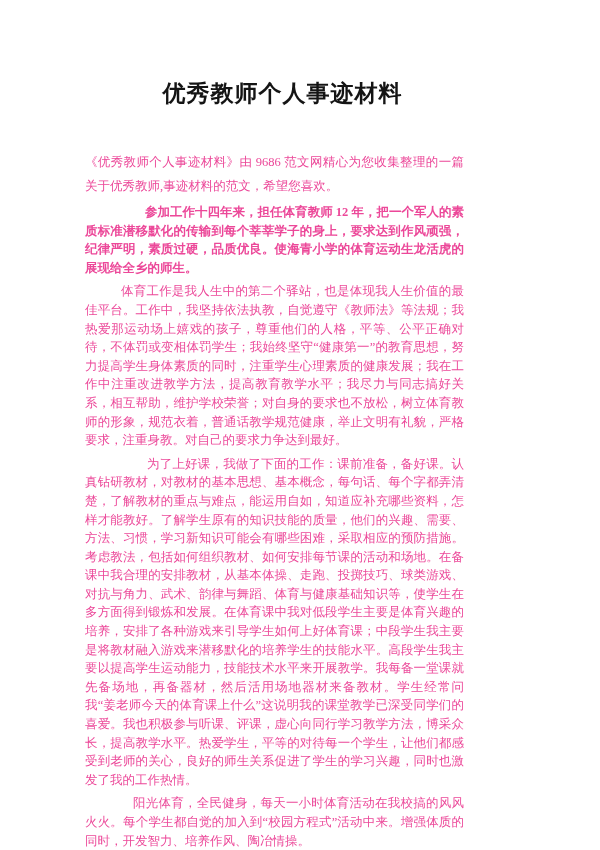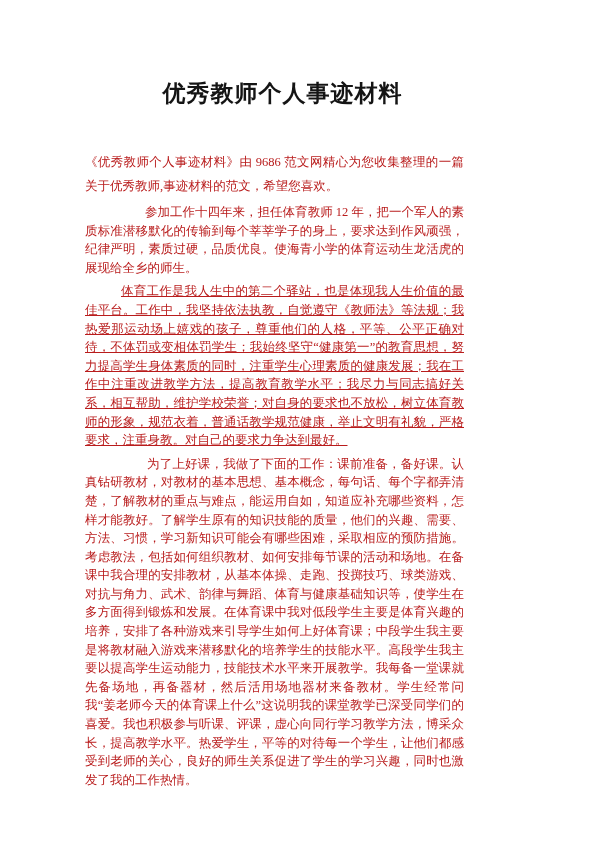--- a/index.html
+++ b/index.html
@@ -25,43 +25,44 @@
     line-height: 32px;
     font-weight: 600;
     text-align: center;
     color: #141414;
     margin: 0 0 40px 0;
     letter-spacing: 1px;
   }
   .para {
     font-size: 12.5px;
     line-height: 18.6px;
-    color: #b91c1c;
+    color: #ec4899;
     text-align: justify;
     margin: 0 16px 5px 0;
     word-break: break-all;
   }
   .para.intro {
     line-height: 24px;
   }
   .ind-0 { text-indent: 0; }
   .ind-1 { text-indent: 43px; }
-  .ind-2 { text-indent: 60px; }
-  .ind-3 { text-indent: 36px; text-decoration: underline; }
+  .ind-2 { text-indent: 60px; font-weight: bold; }
+  .ind-3 { text-indent: 36px; }
   .ind-4 { text-indent: 62px; font-family: Liberation Serif, serif; }
   .ind-5 { text-indent: 48px; }
 </style>
 </head>
 <body>
 
 <div class="page">
   <h1 class="doc-title">优秀教师个人事迹材料</h1>
 
   <p class="para intro ind-0">《优秀教师个人事迹材料》由 9686 范文网精心为您收集整理的一篇关于优秀教师,事迹材料的范文，希望您喜欢。</p>
 
 
   <p class="para ind-2">参加工作十四年来，担任体育教师 12 年，把一个军人的素质标准潜移默化的传输到每个莘莘学子的身上，要求达到作风顽强，纪律严明，素质过硬，品质优良。使海青小学的体育运动生龙活虎的展现给全乡的师生。</p>
 
   <p class="para ind-3">体育工作是我人生中的第二个驿站，也是体现我人生价值的最佳平台。工作中，我坚持依法执教，自觉遵守《教师法》等法规；我热爱那运动场上嬉戏的孩子，尊重他们的人格，平等、公平正确对待，不体罚或变相体罚学生；我始终坚守“健康第一”的教育思想，努力提高学生身体素质的同时，注重学生心理素质的健康发展；我在工作中注重改进教学方法，提高教育教学水平；我尽力与同志搞好关系，相互帮助，维护学校荣誉；对自身的要求也不放松，树立体育教师的形象，规范衣着，普通话教学规范健康，举止文明有礼貌，严格要求，注重身教。对自己的要求力争达到最好。</p>
 
   <p class="para ind-4">为了上好课，我做了下面的工作：课前准备，备好课。认真钻研教材，对教材的基本思想、基本概念，每句话、每个字都弄清楚，了解教材的重点与难点，能运用自如，知道应补充哪些资料，怎样才能教好。了解学生原有的知识技能的质量，他们的兴趣、需要、方法、习惯，学习新知识可能会有哪些困难，采取相应的预防措施。考虑教法，包括如何组织教材、如何安排每节课的活动和场地。在备课中我合理的安排教材，从基本体操、走跑、投掷技巧、球类游戏、对抗与角力、武术、韵律与舞蹈、体育与健康基础知识等，使学生在多方面得到锻炼和发展。在体育课中我对低段学生主要是体育兴趣的培养，安排了各种游戏来引导学生如何上好体育课；中段学生我主要是将教材融入游戏来潜移默化的培养学生的技能水平。高段学生我主要以提高学生运动能力，技能技术水平来开展教学。我每备一堂课就先备场地，再备器材，然后活用场地器材来备教材。学生经常问我“姜老师今天的体育课上什么”这说明我的课堂教学已深受同学们的喜爱。我也积极参与听课、评课，虚心向同行学习教学方法，博采众长，提高教学水平。热爱学生，平等的对待每一个学生，让他们都感受到老师的关心，良好的师生关系促进了学生的学习兴趣，同时也激发了我的工作热情。</p>
 
+  <p class="para ind-5">阳光体育，全民健身，每天一小时体育活动在我校搞的风风火火。每个学生都自觉的加入到“校园方程式”活动中来。增强体质的同时，开发智力、培养作风、陶冶情操。</p>
 </div>
 
 </body></html>

